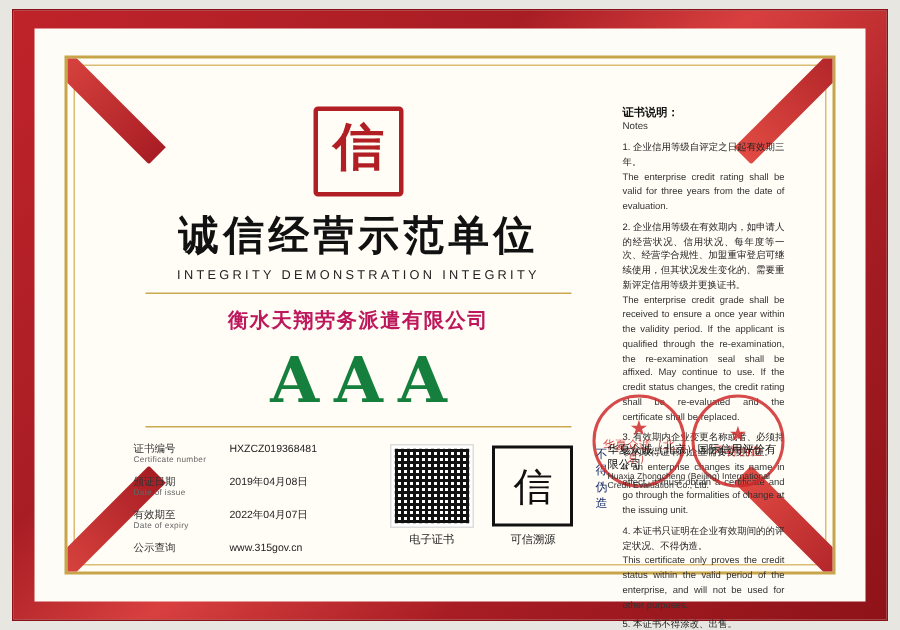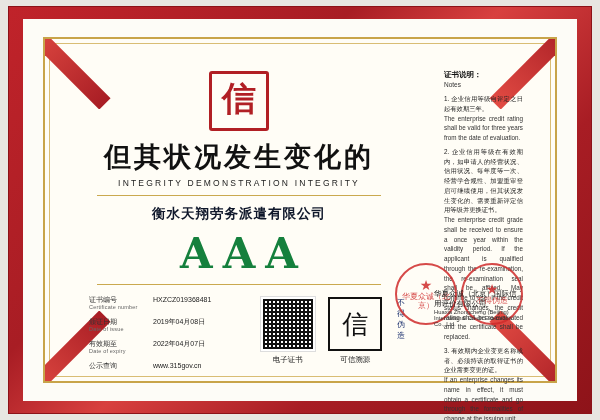--- a/index.html
+++ b/index.html
@@ -53,21 +53,20 @@
     position:absolute;left:30px;top:26px;right:30px;bottom:26px;
     display:flex;
   }
   .left{
     width:330px;position:relative;padding:4px 10px 0 8px;box-sizing:border-box;
     text-align:center;
   }
   .right{
     flex:1;position:relative;padding:4px 2px 0 10px;box-sizing:border-box;
     border-left:0;
-    margin-left:29px;
   }
 
   
   .seal-logo{
     width:54px;height:54px;margin:2px auto 8px auto;
     border:3px solid #b11f24;border-radius:3px;
     color:#b11f24;font-size:34px;line-height:48px;
     font-family:"DejaVu Serif", serif;font-weight:bold;
     background:#fffdf6;
   }
@@ -77,21 +76,21 @@
     margin:0 0 3px 0;
   }
   .sub-title-en{
     font-size:8.5px;color:#222;letter-spacing:2.2px;margin-bottom:7px;
   }
   .rule{
     height:1px;background:#caa94f;margin:0 14px 9px 14px;
   }
   .company{
     font-family:"DejaVu Serif", serif;
-    font-size:13.5px;font-weight:bold;color:#0f172a;letter-spacing:1px;margin-bottom:6px;
+    font-size:13.5px;font-weight:bold;color:#be185d;letter-spacing:1px;margin-bottom:6px;
   }
   .addr{
     font-size:7.5px;color:#333;margin-bottom:12px;letter-spacing:.4px;
   }
   .para{
     font-size:8.5px;color:#222;line-height:1.75;text-align:left;
     padding:0 14px;margin-bottom:6px;text-indent:17px;
   }
   .grade{
     font-family:"DejaVu Serif", serif;
@@ -161,21 +160,21 @@
             <span></span>
           </div>
         <div class="corner c-br">
             <span></span>
           </div>
 
         <div class="content">
 
           <div class="left">
             <div class="seal-logo">信</div>
-            <div class="main-title">但其状况发生变化的</div>
+            <div class="main-title">诚信经营示范单位</div>
             <div class="sub-title-en">INTEGRITY DEMONSTRATION INTEGRITY</div>
             <div class="rule"></div>
             <div class="company">衡水天翔劳务派遣有限公司</div>
             <div class="grade">AAA</div>
             <div class="grade-rule"></div>
 
             <div class="meta-wrap">
               <div class="meta">
                 <div class="meta-row">
                   <div class="meta-label">

